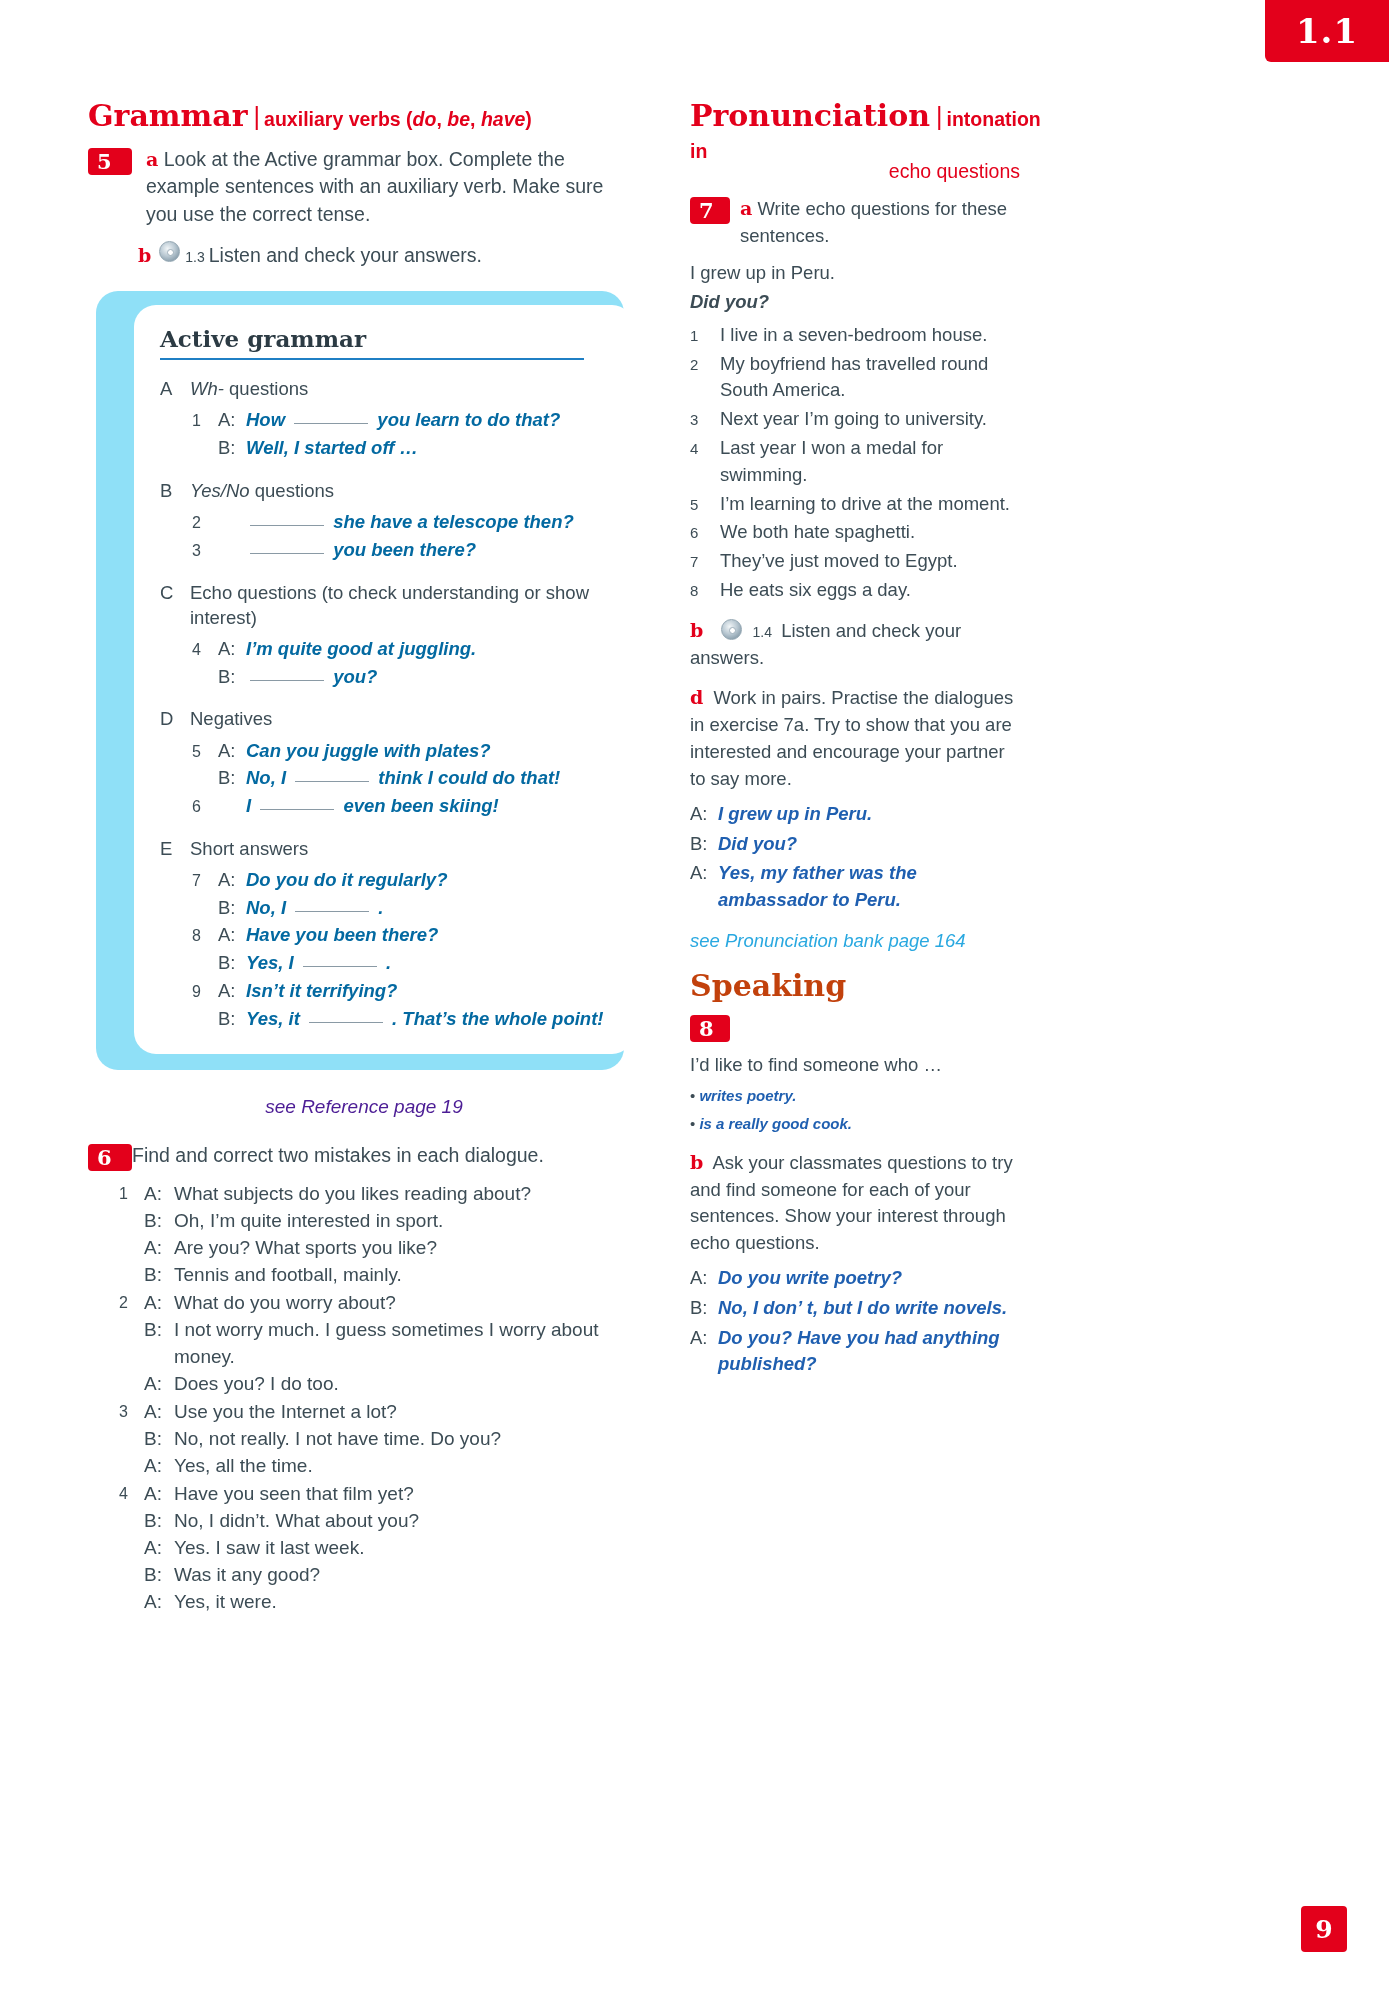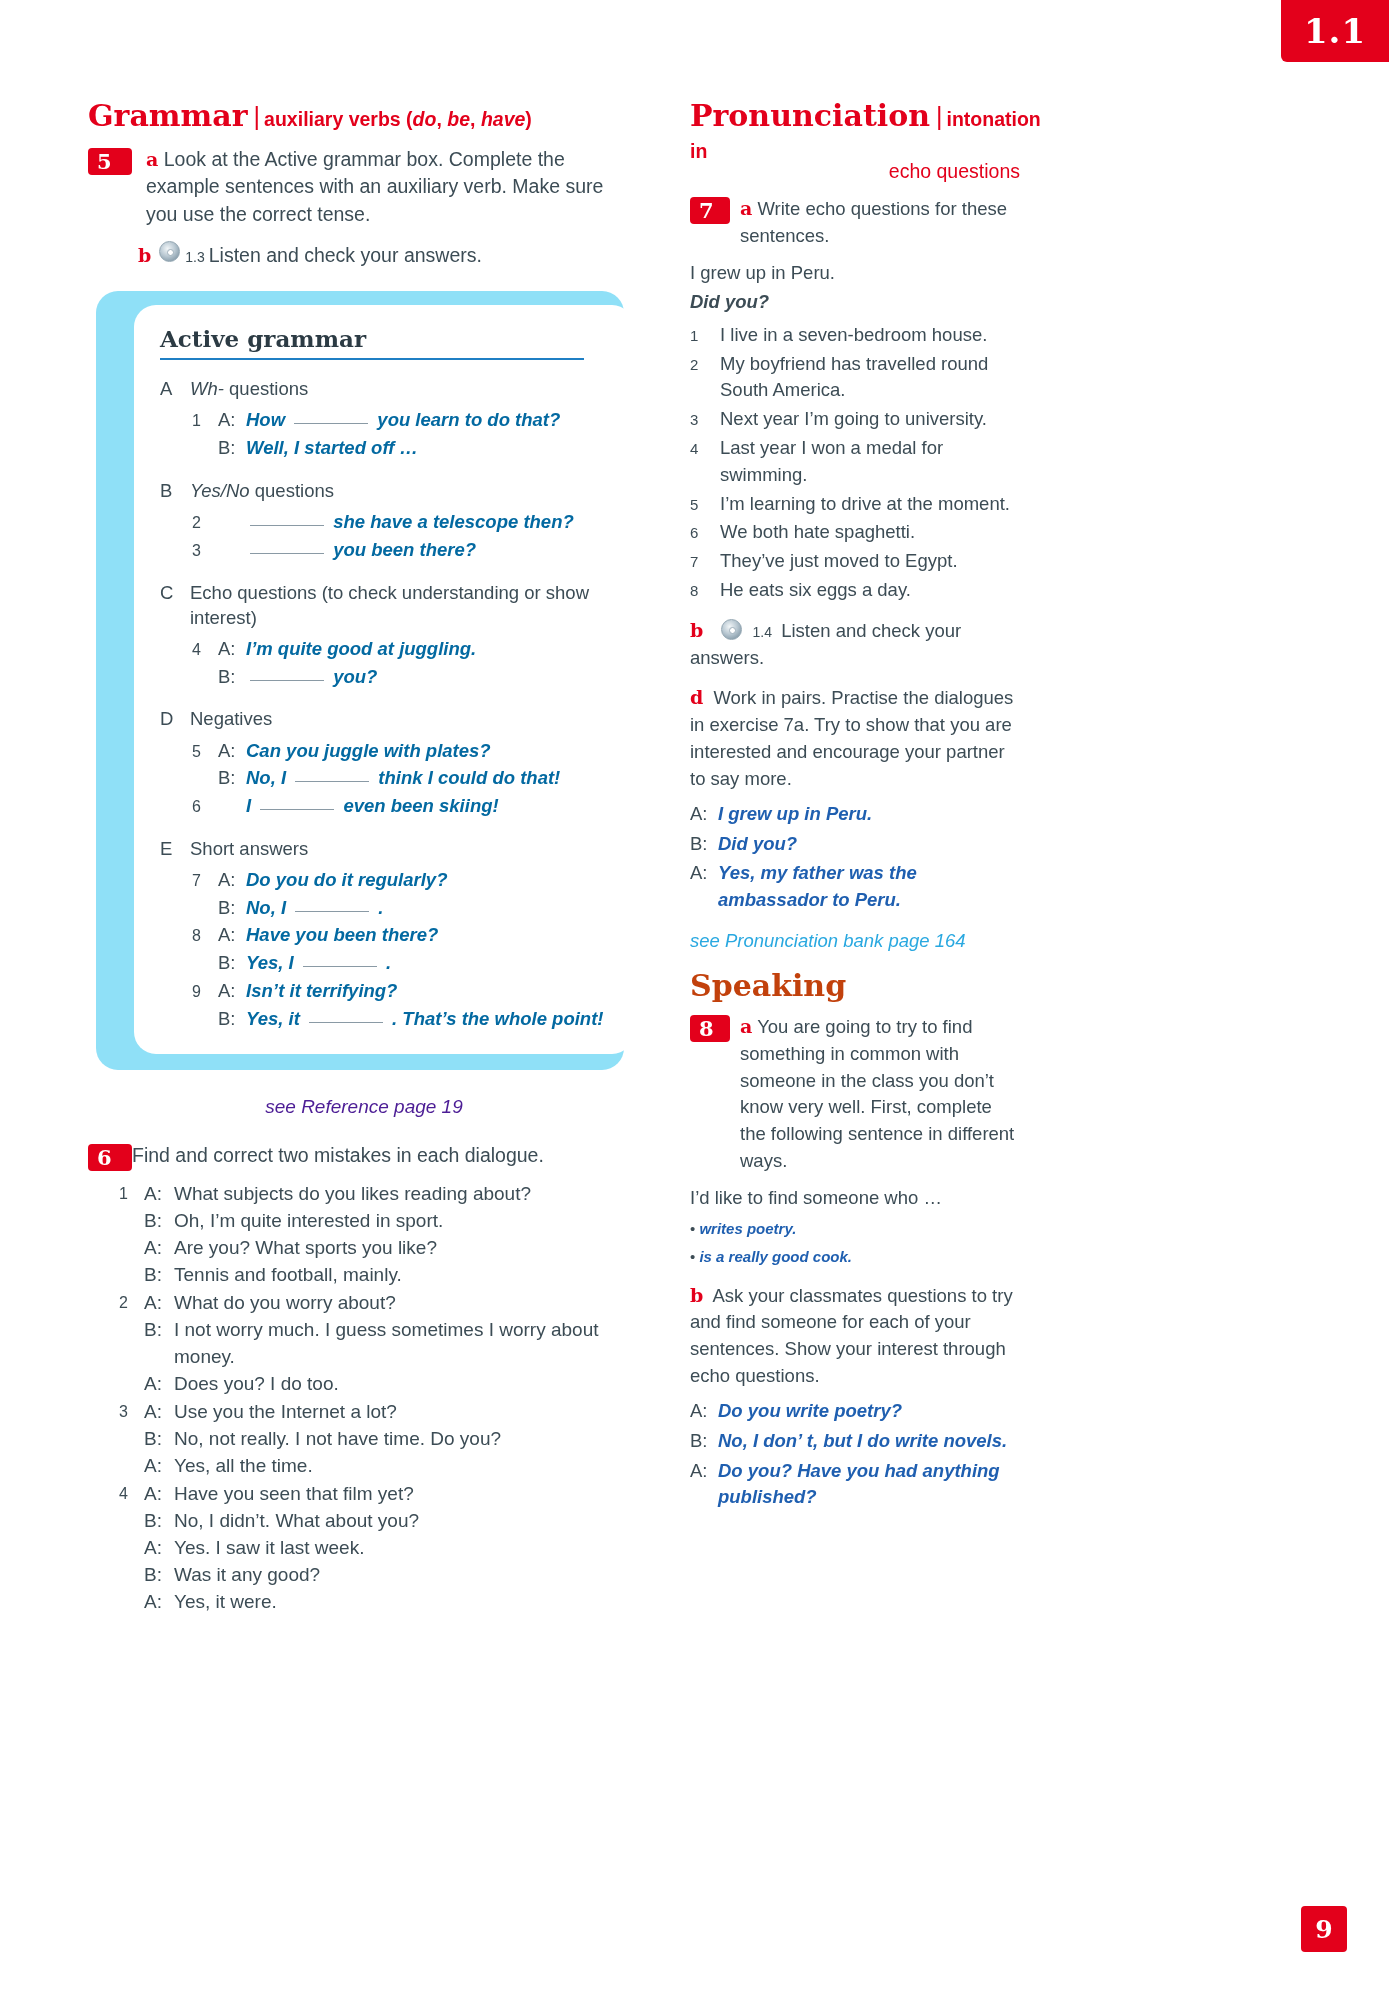--- a/index.html
+++ b/index.html
@@ -14,21 +14,21 @@
     background: #ffffff;
     font-family: "Liberation Sans", sans-serif;
     overflow: hidden;
   }
 
   
   .unit-tab {
     position: absolute;
     top: 0;
     right: 0;
-    width: 108px;
+    width: 124px;
     height: 62px;
     background: #e3001b;
     border-bottom-left-radius: 6px;
     color: #ffffff;
     font-family: "DejaVu Serif", serif;
     font-weight: bold;
     font-size: 34px;
     display: flex;
     align-items: center;
     justify-content: center;
@@ -614,24 +614,20 @@
           <span class="ab-txt italic-blue">Yes, my father was the ambassador to Peru.</span>
         </div>
       </div>
 
     <div class="see-pron">see Pronunciation bank page 164</div>
 
     <h2 class="speaking-head">Speaking</h2>
 
     <div class="r7-head">
       <div class="ex-num small">8</div>
-      <div class="r7-body body-text narrow">
-        <span class="part-letter">a</span>
-        <span>You are going to try to find something in common with someone in the class you don’t know very well. First, complete the following sentence in different ways.</span>
-      </div>
     </div>
 
     <div class="plain-line">I’d like to find someone who …</div>
     <div id="ex8-bullets">
         <div class="bullet-line"><span class="dot">• </span><span>writes poetry.</span></div>
         <div class="bullet-line"><span class="dot">• </span><span>is a really good cook.</span></div>
       </div>
 
     <div class="r-para">
       <span class="part-letter">b</span>

